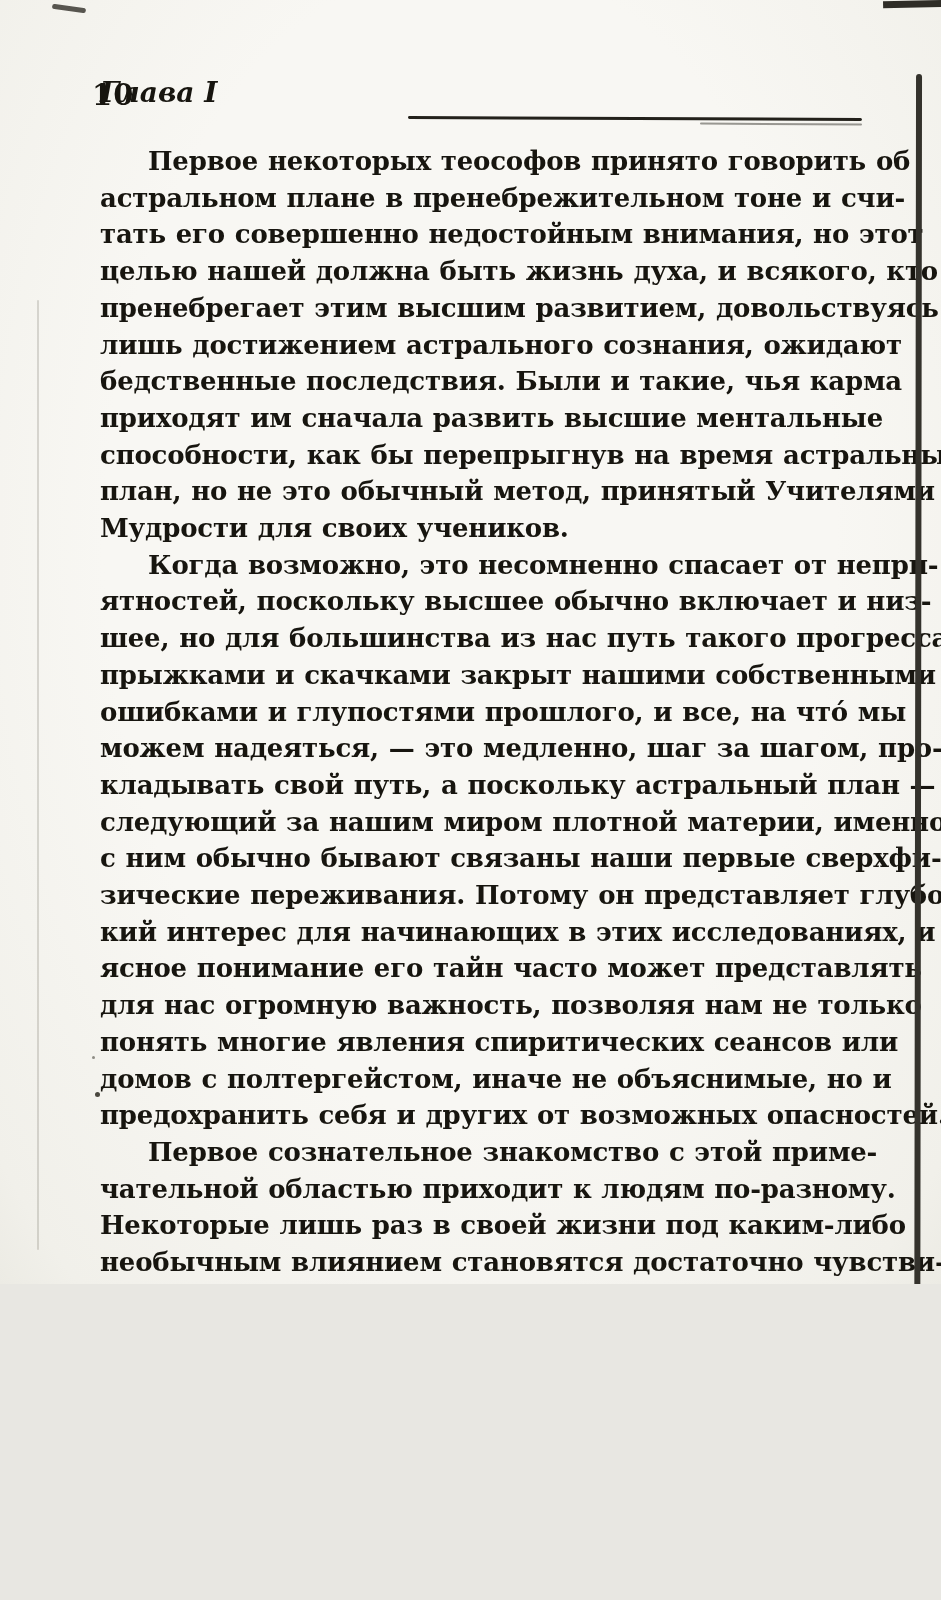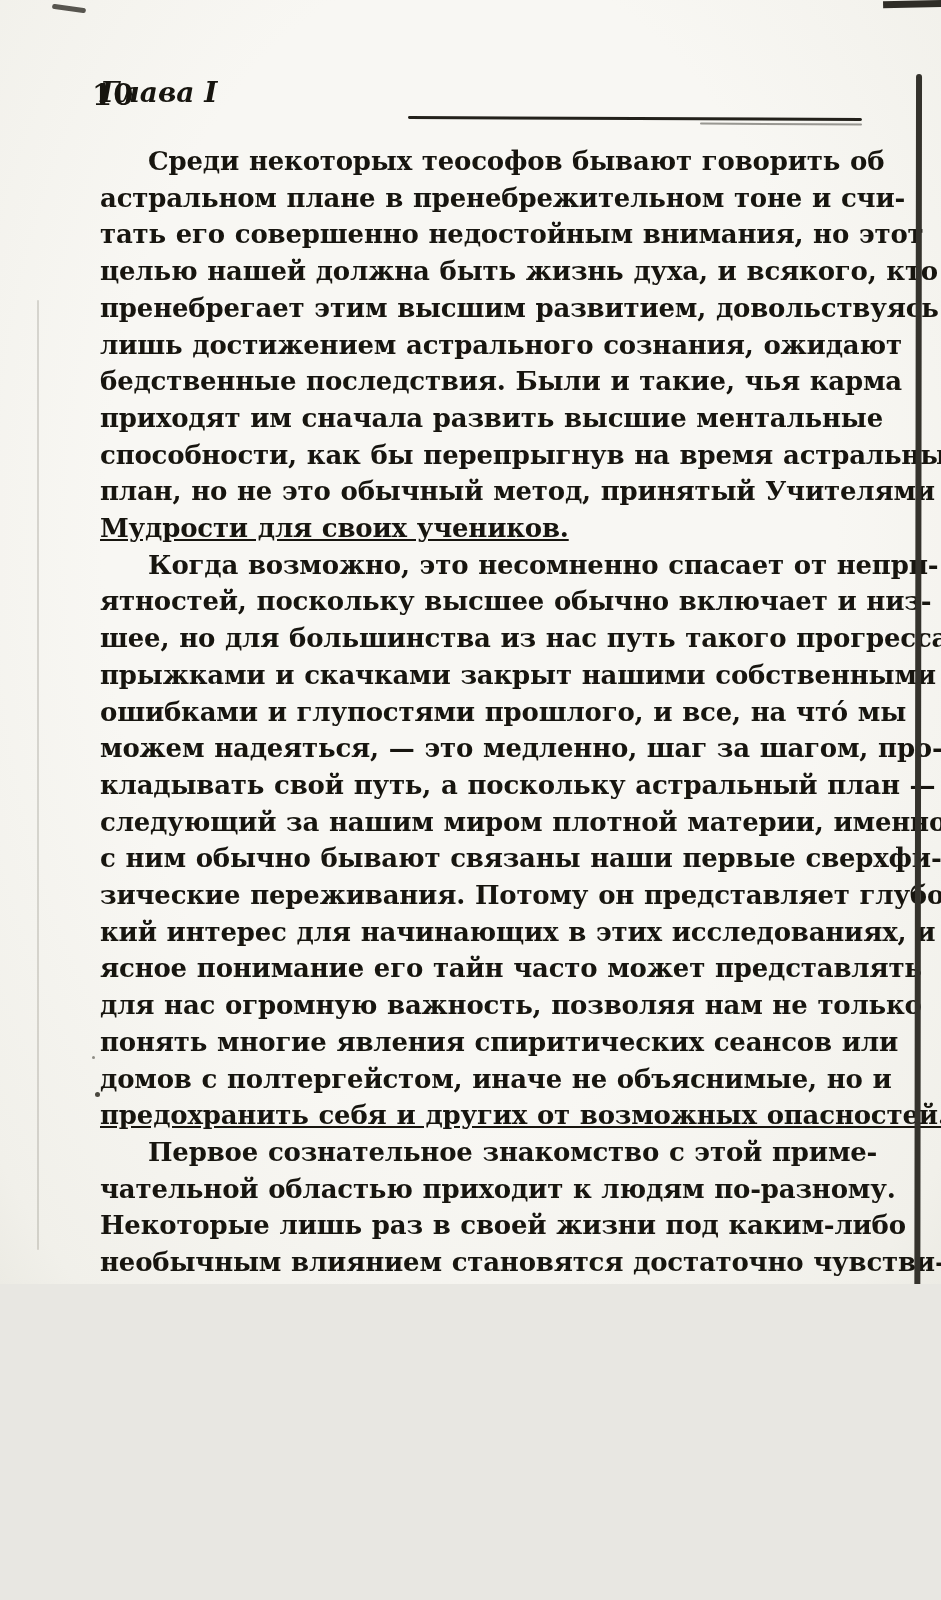--- a/index.html
+++ b/index.html
@@ -35,21 +35,21 @@
 
   
   .text-block { position: absolute; top: 143px; left: 100px; width: 762px; }
   .line {
     font-size: 26px; font-weight: 700; line-height: 36.7px;
     letter-spacing: -0.2px; word-spacing: 1px;
     white-space: nowrap;
     text-align: justify; text-align-last: justify;
   }
   .line.first { text-indent: 48px; }
-  .line.last  { text-align-last: left; text-decoration: underline; }
+  .line.last  { text-align-last: left; }
 
   
   .scan-edge-right {
     position: absolute; top: 74px; left: 915px; width: 6px; height: 1486px;
     background: #34322c; border-radius: 3px; transform: rotate(0.08deg);
   }
   .scan-edge-bottom {
     position: absolute; left: 54px; top: 1558px; width: 854px; height: 10px;
     background: #34322c; border-radius: 5px; transform: rotate(-0.25deg);
   }
@@ -81,21 +81,21 @@
 
   <div class="running-head">
     <span class="page-number">10</span>
     <span class="chapter-title">Глава I</span>
   </div>
   <div class="head-rule"></div>
   <div class="head-rule-echo"></div>
 
   <div class="text-block">
       <div class="paragraph">
-        <div class="line first">Среди некоторых теософов бывают говорить об</div>
+        <div class="line first">Первое некоторых теософов принято говорить об</div>
         <div class="line">астральном плане в пренебрежительном тоне и счи-</div>
         <div class="line">тать его совершенно недостойным внимания, но этот</div>
         <div class="line">целью нашей должна быть жизнь духа, и всякого, кто</div>
         <div class="line">пренебрегает этим высшим развитием, довольствуясь</div>
         <div class="line">лишь достижением астрального сознания, ожидают</div>
         <div class="line">бедственные последствия. Были и такие, чья карма</div>
         <div class="line">приходят им сначала развить высшие ментальные</div>
         <div class="line">способности, как бы перепрыгнув на время астральный</div>
         <div class="line">план, но не это обычный метод, принятый Учителями</div>
         <div class="line last">Мудрости для своих учеников.</div>

